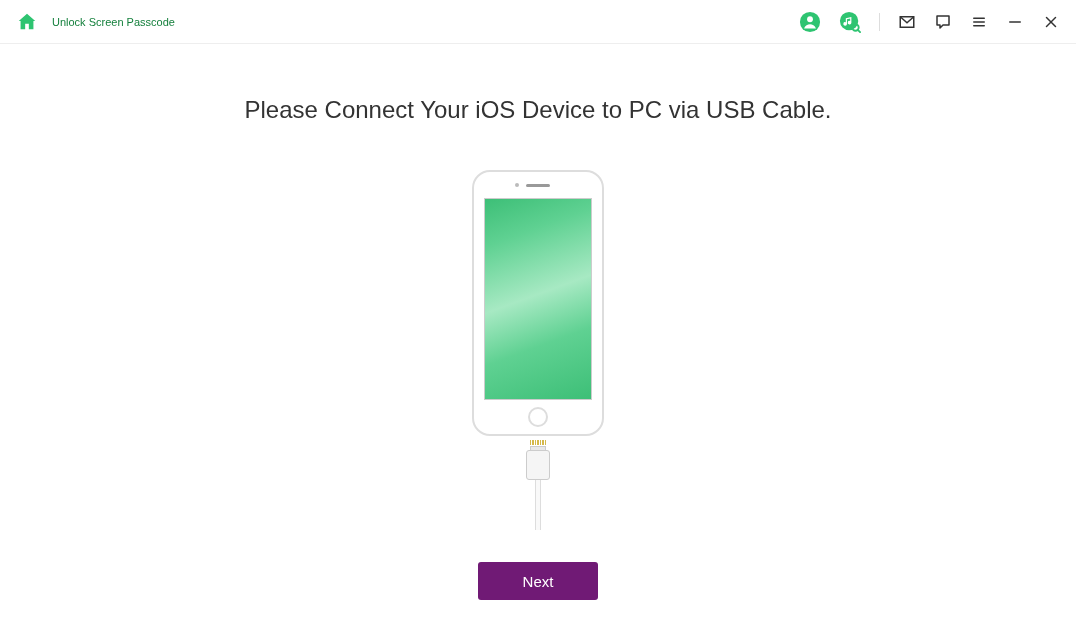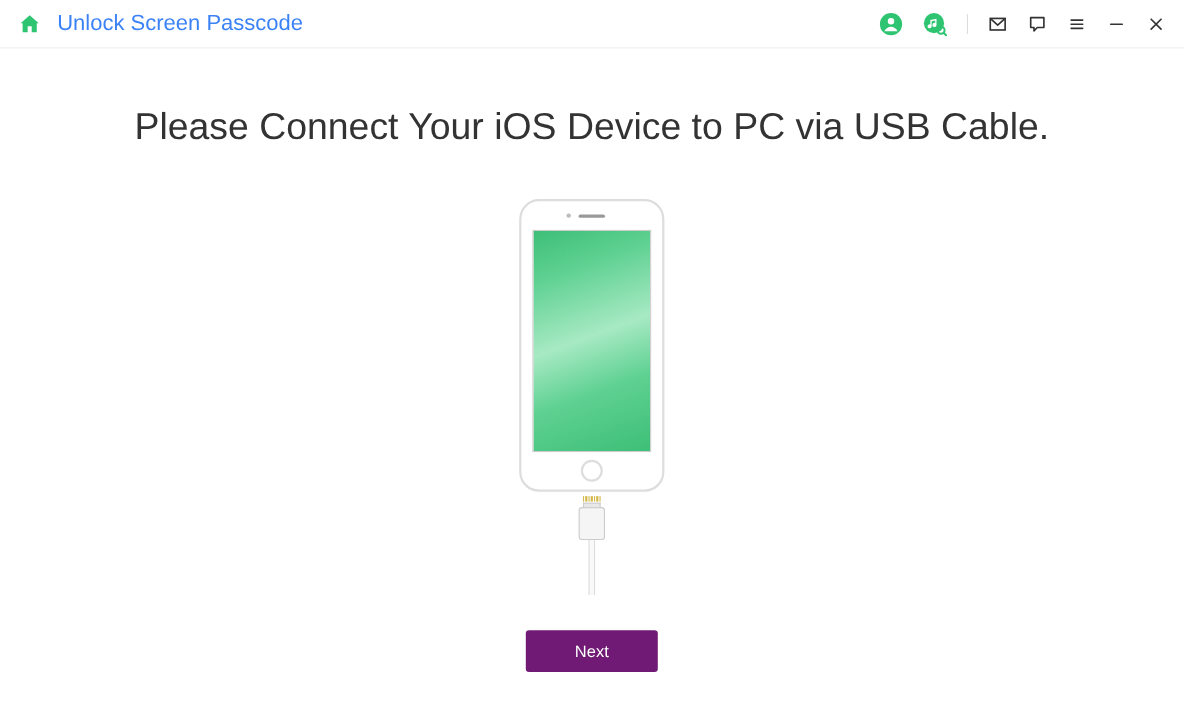--- a/index.html
+++ b/index.html
@@ -11,26 +11,26 @@
       overflow: hidden;
     }
     .titlebar {
       height: 44px;
       display: flex;
       align-items: center;
       padding: 0 16px;
       border-bottom: 1px solid #eee;
     }
     .titlebar-left { display: flex; align-items: center; gap: 14px; }
-    .titlebar-title { color: #3b82f6; font-size: 20px; font-weight: 400; }
+    .titlebar-title { color: #15803d; font-size: 11px; font-weight: 400; }
     .titlebar-right { margin-left: auto; display: flex; align-items: center; gap: 18px; }
     .titlebar-divider { width: 1px; height: 18px; background: #ddd; }
     .icon-btn { cursor: pointer; display: inline-flex; align-items: center; justify-content: center; }
     .main { text-align: center; padding-top: 52px; }
-    .heading { color: #333; font-size: 34px; font-weight: 500; }
+    .heading { color: #333; font-size: 24px; font-weight: 500; }
     .illustration { margin: 46px auto 0; width: 170px; position: relative; }
     .phone {
       width: 132px;
       height: 266px;
       margin: 0 auto;
       border: 2px solid #ddd;
       border-radius: 18px;
       background: #fff;
       position: relative;
     }

